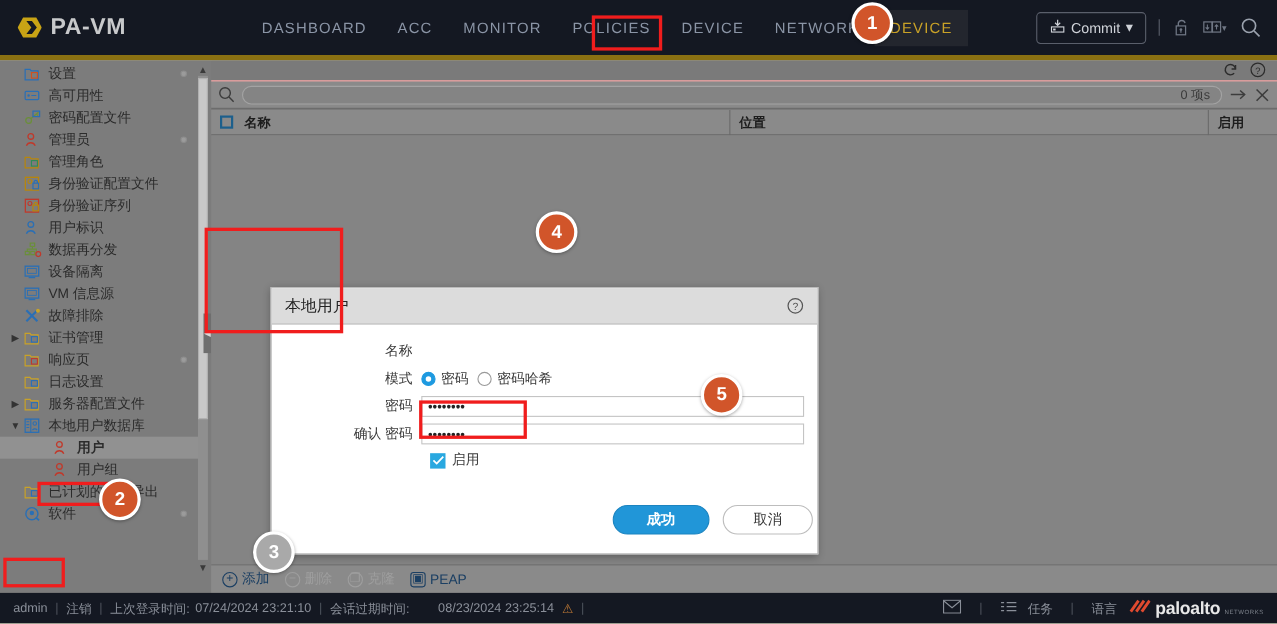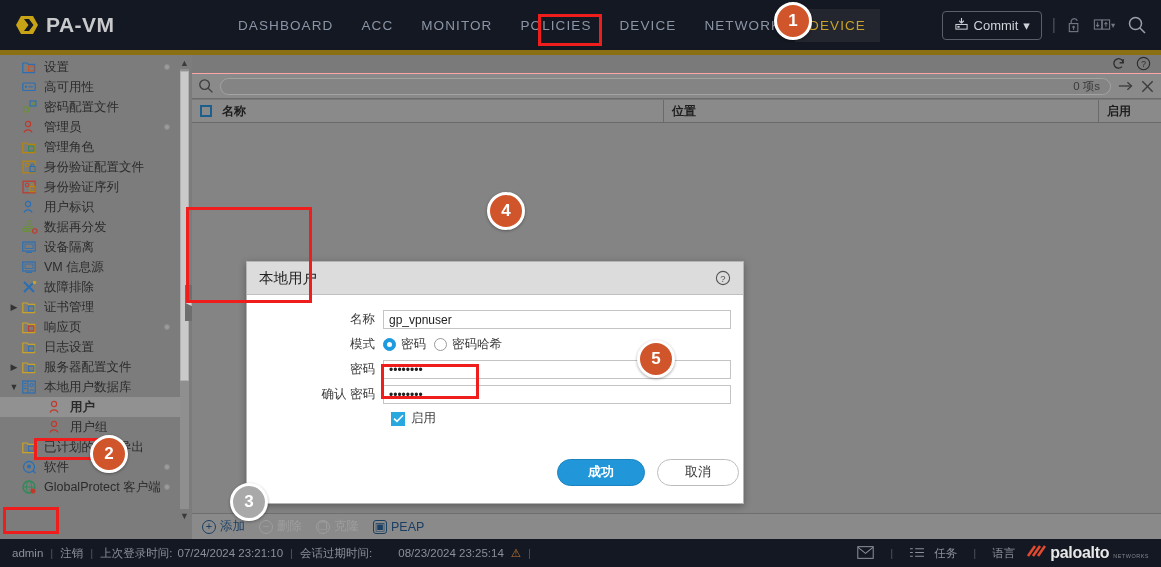--- a/index.html
+++ b/index.html
@@ -515,33 +515,20 @@
             <span class="ico">
               <svg width="16" height="14" viewBox="0 0 16 14">
                 <circle cx="7" cy="7" r="5.5" stroke="#2a6fb5" stroke-width="1.3" fill="none"></circle>
                 <circle cx="7" cy="6.4" r="2" fill="#2a6fb5"></circle>
                 <path d="M10.5 10.5 L13.5 13" stroke="#2a6fb5" stroke-width="1.6"></path>
               </svg>
             </span>
             <span class="lbl">软件</span>
             <span class="sb-dot"></span>
           </div>
-          <div class="sb-item">
-            <span class="twisty"></span>
-            <span class="ico">
-              <svg width="16" height="14" viewBox="0 0 16 14">
-                <circle cx="7" cy="7" r="6" stroke="#2e8b57" stroke-width="1.3" fill="none"></circle>
-                <ellipse cx="7" cy="7" rx="2.6" ry="6" stroke="#2e8b57" stroke-width=".9" fill="none"></ellipse>
-                <line x1="1" y1="7" x2="13" y2="7" stroke="#2e8b57" stroke-width=".9"></line>
-                <circle cx="11" cy="11" r="2.5" fill="#c0392b"></circle>
-              </svg>
-            </span>
-            <span class="lbl">GlobalProtect 客户端</span>
-            <span class="sb-dot"></span>
-          </div>
         </div>
       <div class="sb-scroll">
         <div class="sb-arrow" style="top:2px">▲</div>
         <div class="sb-track"></div>
         <div class="sb-thumb"></div>
         <div class="sb-arrow" style="top:455px">▼</div>
       </div>
       <div class="sb-collapse">◀</div>
     </div>
 
@@ -624,21 +611,20 @@
           <svg width="16" height="16" viewBox="0 0 16 16">
             <circle cx="8" cy="8" r="6.6" stroke="#555" stroke-width="1.1" fill="none"></circle>
             <text x="8" y="11.7" font-size="9.5" text-anchor="middle" fill="#555" font-family="Liberation Sans">?</text>
           </svg>
         </span>
       </div>
 
       <div class="dlg-body">
         <div class="frow">
           <div class="flabel">名称</div>
-          <input class="finput" value="gp_vpnuser" style="">
         </div>
 
         <div class="frow">
           <div class="flabel">模式</div>
           <div class="fradios">
             <label class="radio">
               <span class="rdot on"></span>
               <span>密码</span>
             </label>
             <label class="radio">

